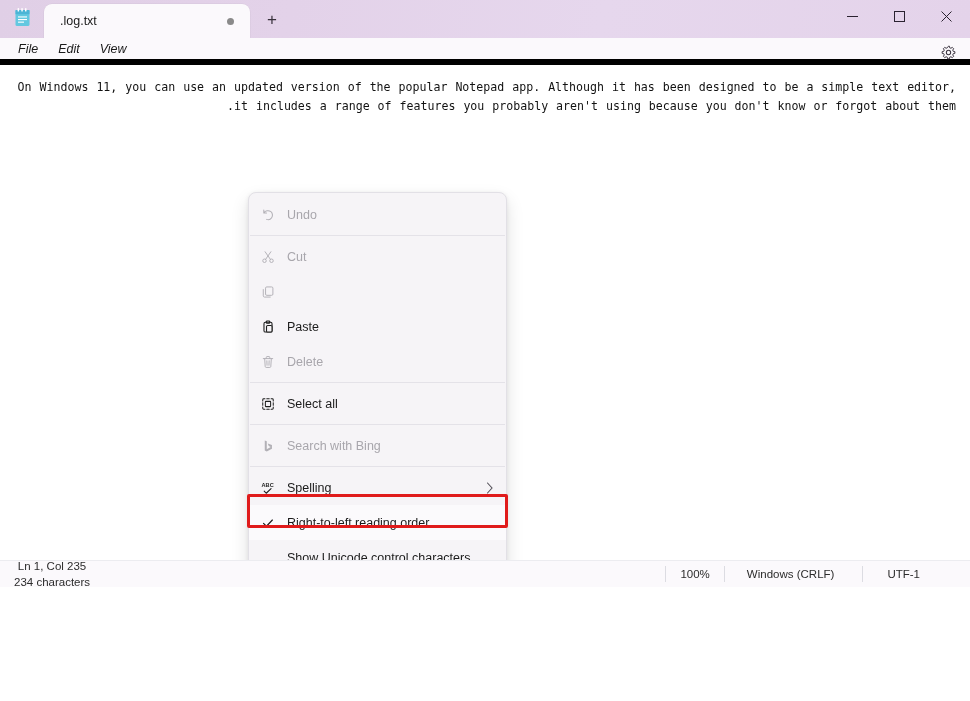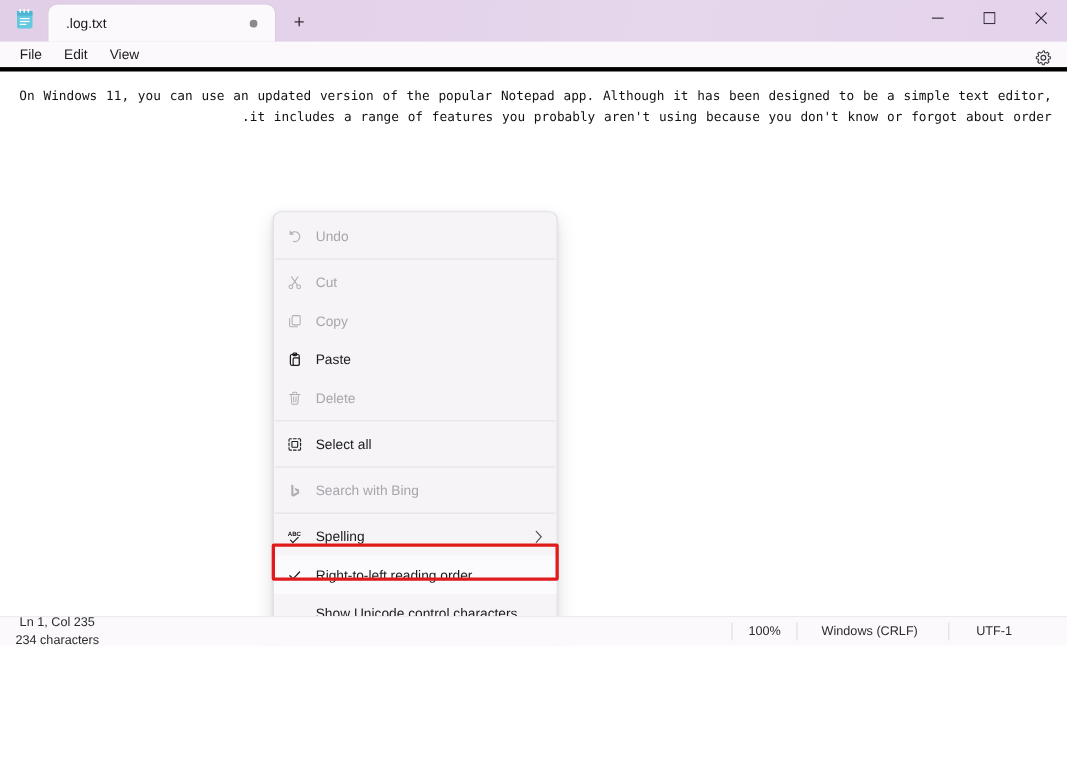--- a/index.html
+++ b/index.html
@@ -113,21 +113,22 @@
   
   .menubar {
     position: absolute;
     top: 38px; left: 0;
     width: 970px;
     height: 27px;
     background: #fbf9fc;
     display: flex;
     align-items: center;
     padding-left: 8px;
-    border-bottom: 4px solid #000000;
+    border-bottom: 6px solid #000000;
+    font-style: italic;
   }
 
   .menu-item {
     font-size: 12.5px;
     color: #1b1b1b;
     padding: 4px 10px;
     border-radius: 4px;
   }
 
   .gear-btn {
@@ -312,21 +313,21 @@
     <div class="menu-item">View</div>
     <div class="gear-btn">
       <svg width="15" height="15" viewBox="0 0 16 16">
         <circle cx="8" cy="8" r="2.3" fill="none" stroke="#3b3540" stroke-width="1.1"></circle>
         <path d="M8 1.2 L8.9 1.2 L9.2 2.9 L10.6 3.5 L12 2.5 L13.5 4 L12.5 5.4 L13.1 6.8 L14.8 7.1 L14.8 8.9 L13.1 9.2 L12.5 10.6 L13.5 12 L12 13.5 L10.6 12.5 L9.2 13.1 L8.9 14.8 L7.1 14.8 L6.8 13.1 L5.4 12.5 L4 13.5 L2.5 12 L3.5 10.6 L2.9 9.2 L1.2 8.9 L1.2 7.1 L2.9 6.8 L3.5 5.4 L2.5 4 L4 2.5 L5.4 3.5 L6.8 2.9 Z" fill="none" stroke="#3b3540" stroke-width="1.05" stroke-linejoin="round"></path>
       </svg>
     </div>
   </div>
 
   <div class="editor">
-    <div class="doc-text">On Windows 11, you can use an updated version of the popular Notepad app. Although it has been designed to be a simple text editor, it includes a range of features you probably aren't using because you don't know or forgot about order.</div>
+    <div class="doc-text">On Windows 11, you can use an updated version of the popular Notepad app. Although it has been designed to be a simple text editor, it includes a range of features you probably aren't using because you don't know or forgot about them.</div>
   </div>
 
   <div class="ctxmenu">
 
     <div class="ctx-row disabled">
       <span class="ctx-ico">
         <svg width="14" height="14" viewBox="0 0 16 16">
             <path d="M3.2 5.6 L3.2 2.4 M3.2 5.6 L6.3 5.6 M3.4 5.4 C5 3 8.6 2.4 10.9 3.9 C13.2 5.4 13.8 8.8 12.2 11.1 C10.9 13 8.4 13.7 6.4 13" fill="none" stroke="currentColor" stroke-width="1.2" stroke-linecap="round"></path>
           </svg>
       </span>
@@ -345,21 +346,20 @@
       <span class="ctx-label">Cut</span>
     </div>
 
     <div class="ctx-row disabled">
       <span class="ctx-ico">
         <svg width="14" height="14" viewBox="0 0 16 16">
             <rect x="5.2" y="2.2" width="8.4" height="9.6" rx="1.4" fill="none" stroke="currentColor" stroke-width="1.1"></rect>
             <path d="M10.6 13.8 L4 13.8 C3.2 13.8 2.6 13.2 2.6 12.4 L2.6 5.2" fill="none" stroke="currentColor" stroke-width="1.1" stroke-linecap="round"></path>
           </svg>
       </span>
-      <span class="ctx-label">Copy</span>
     </div>
 
     <div class="ctx-row">
       <span class="ctx-ico">
         <svg width="14" height="14" viewBox="0 0 16 16">
             <rect x="3.4" y="2.6" width="9.2" height="11.2" rx="1.6" fill="none" stroke="currentColor" stroke-width="1.25"></rect>
             <rect x="6" y="1.1" width="4" height="2.6" rx="0.9" fill="none" stroke="currentColor" stroke-width="1.25"></rect>
             <rect x="6.3" y="6.2" width="6.3" height="7.6" rx="1.3" fill="#f6f4f7" stroke="currentColor" stroke-width="1.25"></rect>
           </svg>
       </span>

